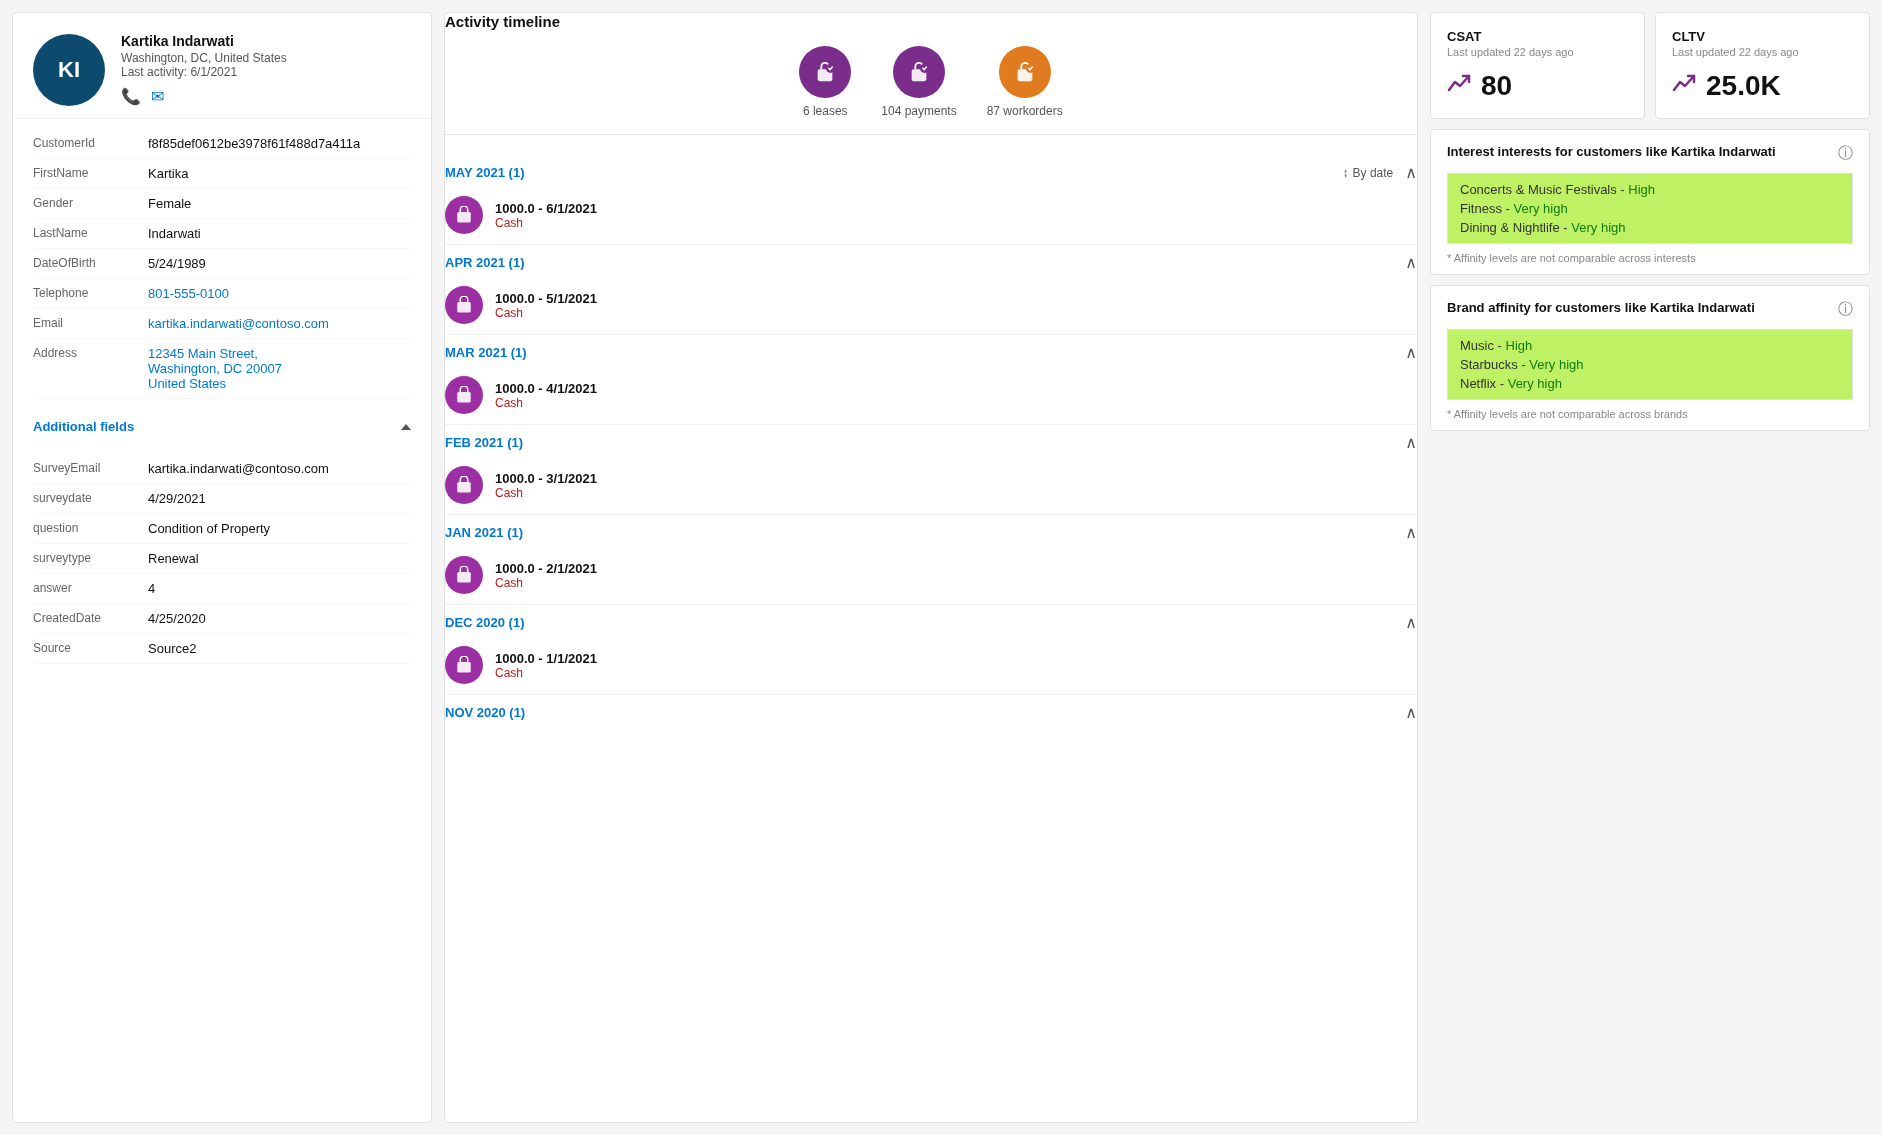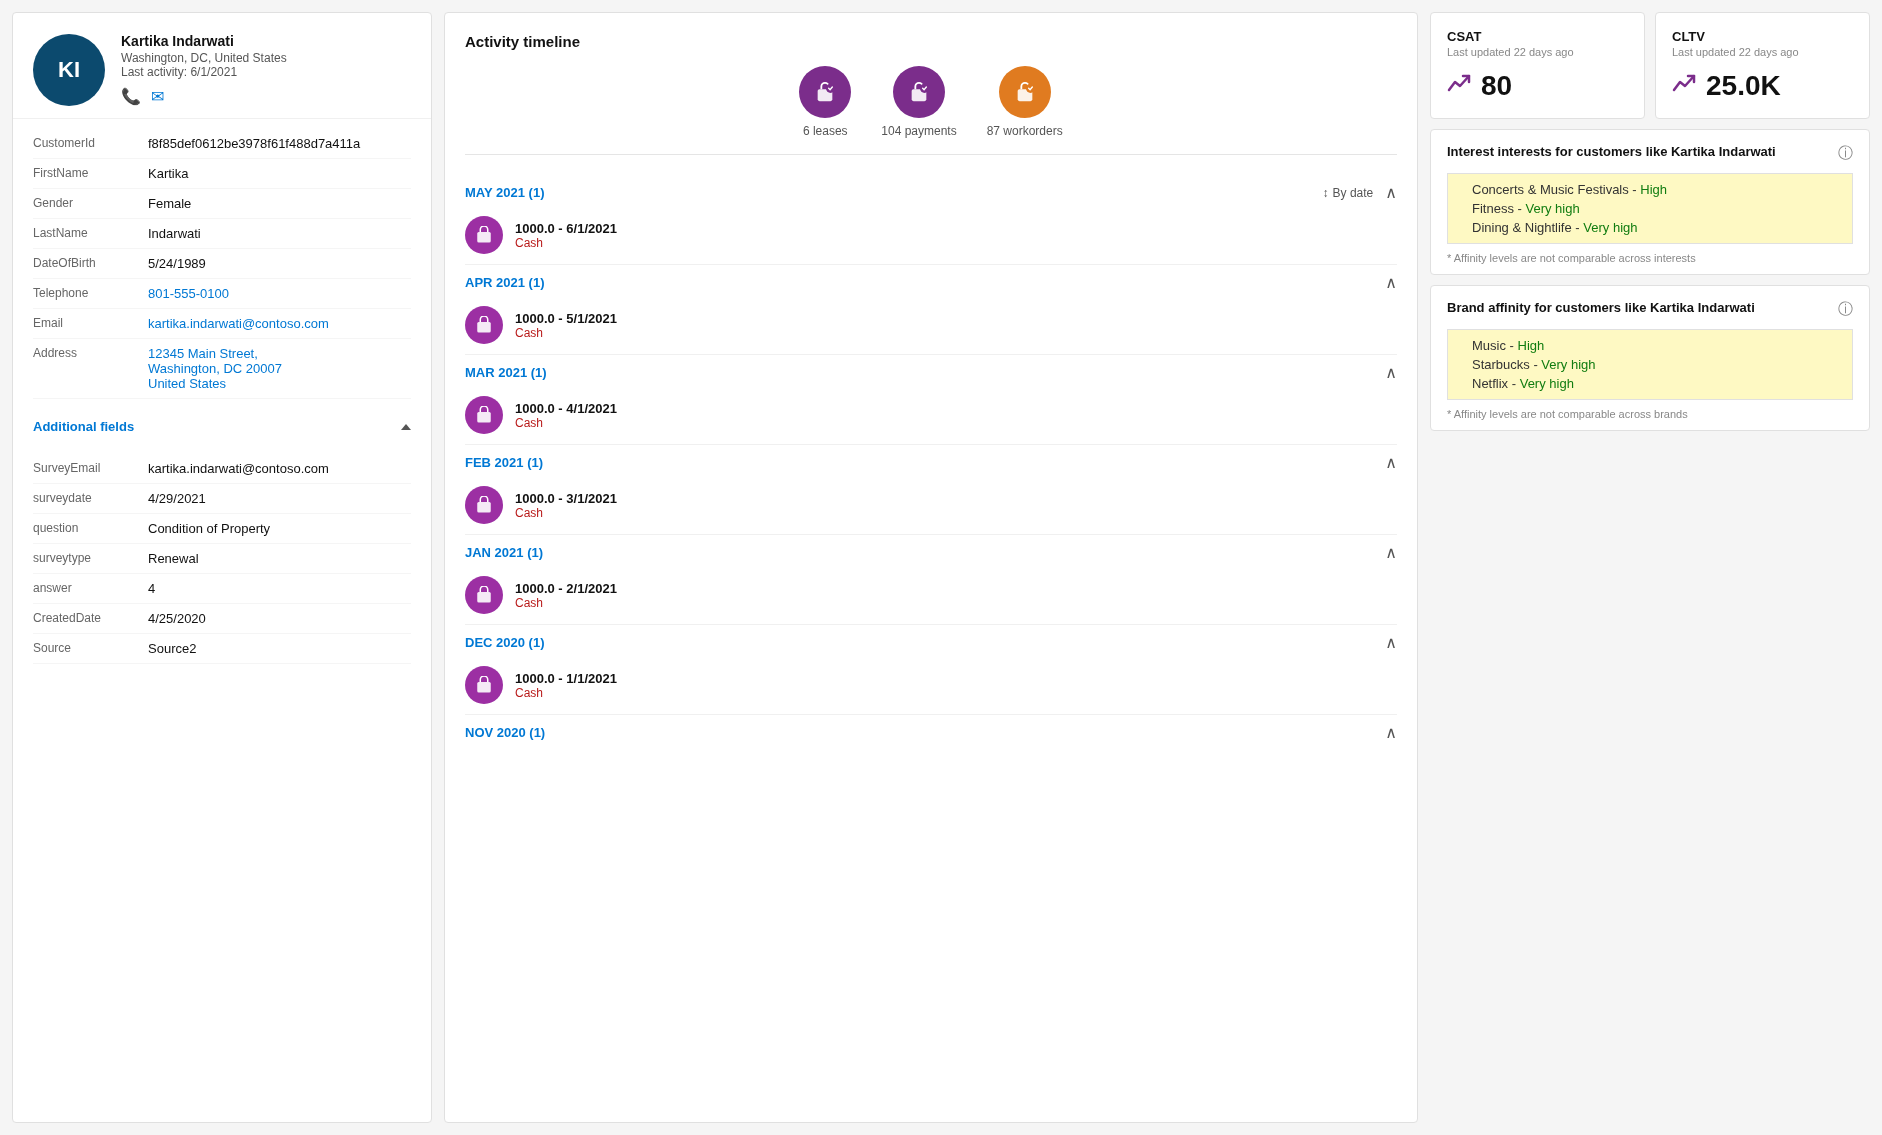--- a/index.html
+++ b/index.html
@@ -116,21 +116,20 @@
       border-bottom: 6px solid #555;
     }
 
     
     .middle-panel {
       background: #fff;
       border: 1px solid #e0e0e0;
       border-radius: 4px;
       flex: 1;
       overflow-y: auto;
-      padding: 20px;
     }
     .activity-title {
       font-size: 15px;
       font-weight: 600;
       color: #111;
       margin-bottom: 16px;
     }
     .activity-icons-row {
       display: flex;
       gap: 30px;
@@ -294,22 +293,22 @@
     }
     .affinity-item .level-high { color: #107c10; font-weight: 500; }
     .affinity-item .level-very-high { color: #107c10; font-weight: 500; }
     .affinity-note {
       font-size: 11px;
       color: #888;
       margin-top: 8px;
     }
     .scrollbar-visible {
       border: 1px solid #e0e0e0;
-      padding: 6px 24px;
-      background: #fef9c3;
+      padding: 6px 12px;
+      background: #bef264;
       max-height: 100px;
       overflow-y: scroll;
     }
   </style>
 </head>
 <body>
 
 <div class="main-layout">
 
   <div class="left-panel">

